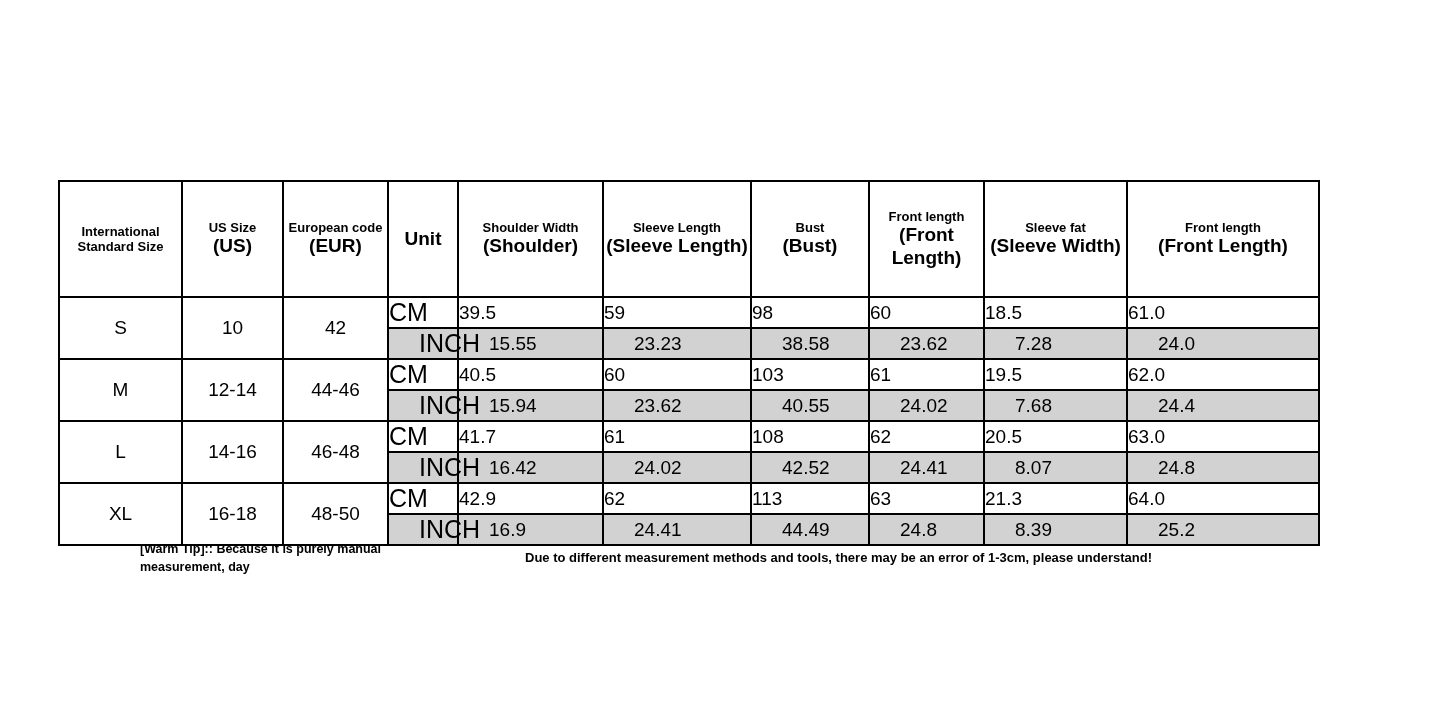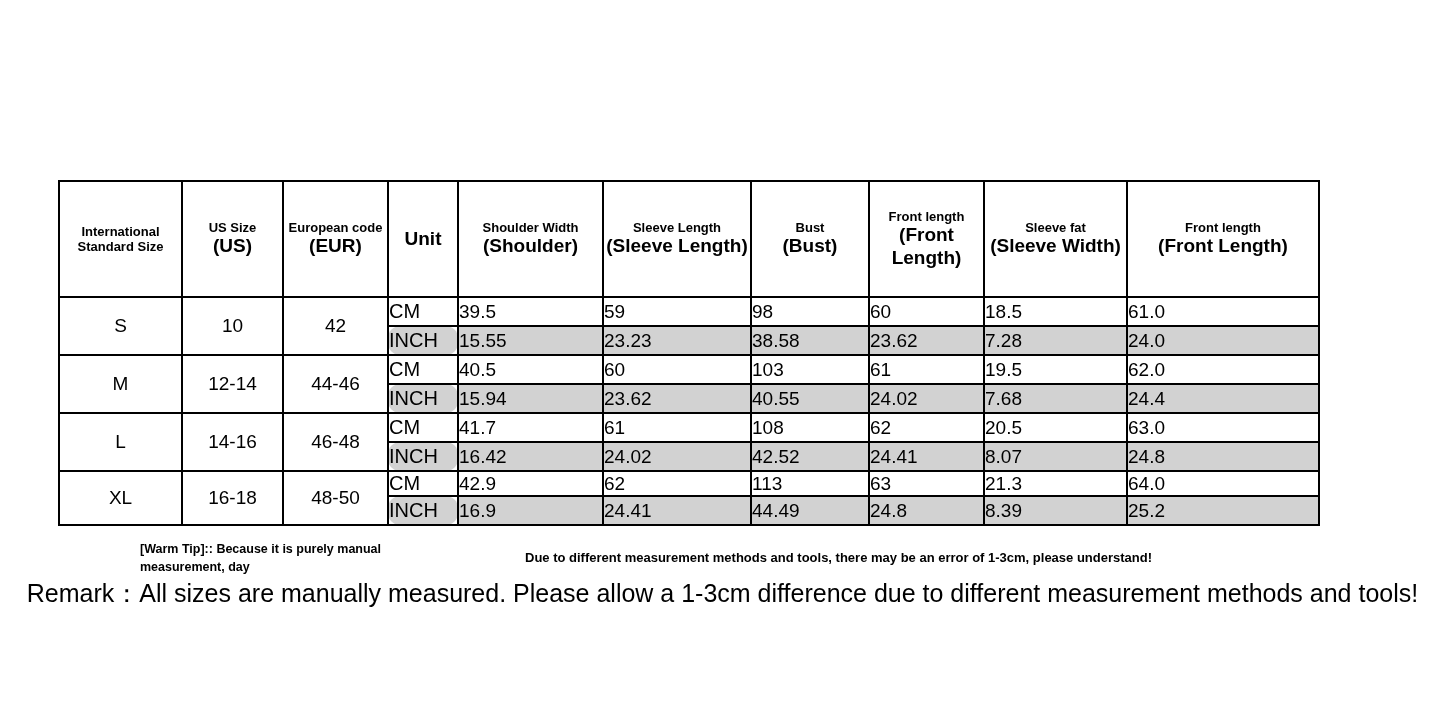--- a/index.html
+++ b/index.html
@@ -78,42 +78,41 @@
 
   
   .meas {
     font-size: 19px;
     padding: 3px 0 3px 6px;
     text-align: left;
     border-top: none;
     border-bottom: none;
   }
   .unit {
-    font-size: 20px;
+    font-size: 25px;
     padding: 3px 0 3px 6px;
     text-align: left;
     border-top: none;
     border-bottom: none;
-    border-radius: 12px;
   }
   tr.inch-row td.meas,
   tr.inch-row td.unit {
     background: #d2d2d2;
   }
   tr.cm-row td.meas,
   tr.cm-row td.unit {
     background: #ffffff;
   }
   
   td.unit { border-left: 2px solid #000; border-right: 2px solid #000; }
   td.meas { border-left: none; border-right: none; }
   td.meas.first-meas { border-left: none; margin-top: 8px; }
 
   
-  tr.group-end td { border-bottom: 2px solid #000; }
+  tr.group-end td { border-bottom: 2px solid #000; padding-left: 30px; }
 
   .notes {
     position: absolute;
     top: 540px;
     left: 0;
     width: 1445px;
   }
   .warm-tip {
     position: absolute;
     left: 140px;
@@ -297,15 +296,14 @@
 
       </tbody>
     </table>
   </div>
 
   <div class="notes">
     <div class="warm-tip">[Warm Tip]:: Because it is purely manual measurement, day</div>
     <div class="measure-note">Due to different measurement methods and tools, there may be an error of 1-3cm, please understand!</div>
   </div>
 
-  <div class="remark">Remark：All sizes are manually measured. Please allow a 1-3cm difference due to different measurement methods and tools!</div>
 
 </div>
 
 </body></html>

